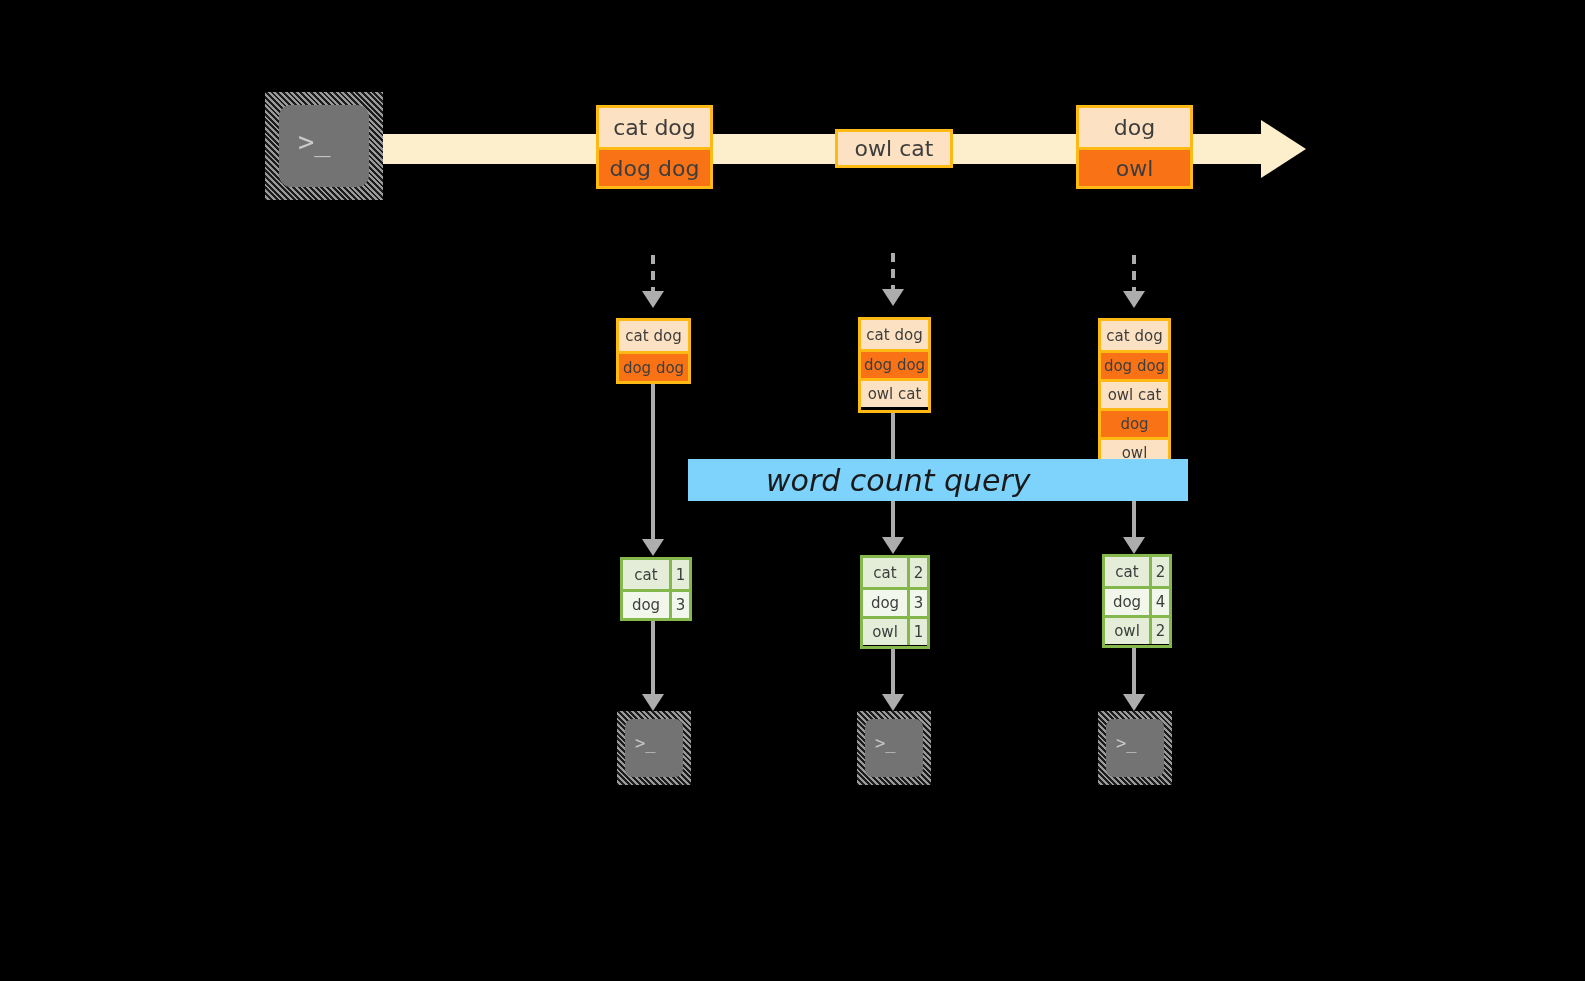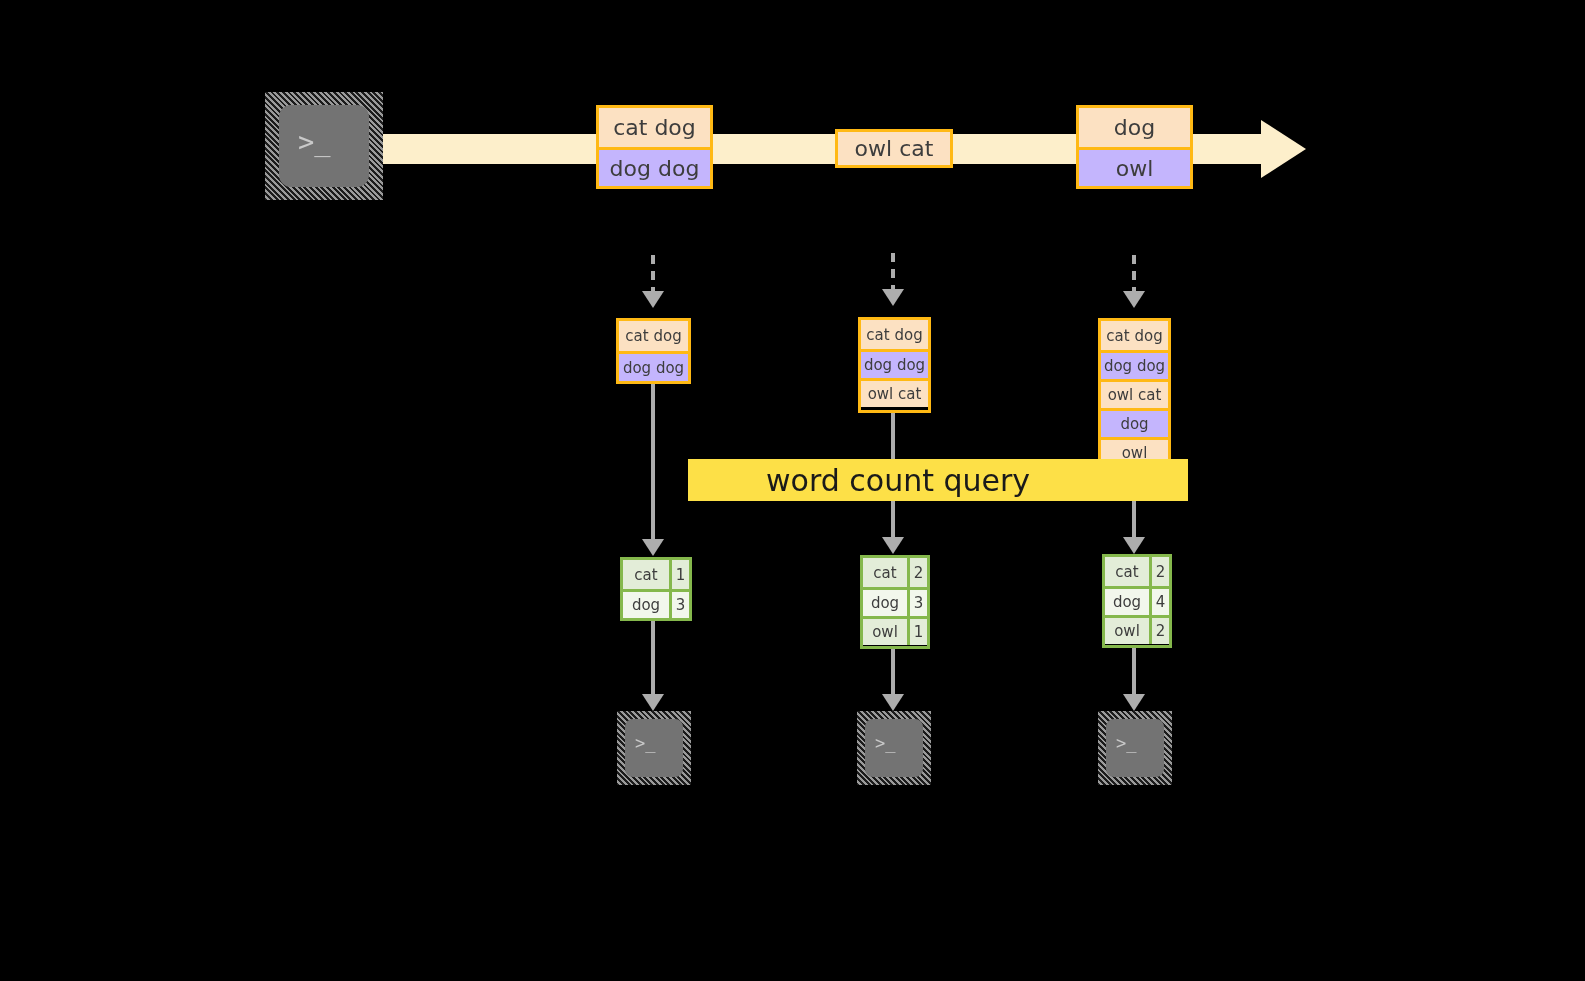--- a/index.html
+++ b/index.html
@@ -21,21 +21,21 @@
   .flowbody{position:absolute;background:#FDEFCB;}
   .flowhead{position:absolute;width:0;height:0;
      border-top:29px solid transparent;border-bottom:29px solid transparent;
      border-left:45px solid #FDEFCB;}
 
   
   .obox{position:absolute;border:3px solid #FFB914;box-sizing:border-box;}
   .ocell{display:flex;align-items:center;justify-content:center;
      box-sizing:border-box;color:#3d3d3d;white-space:nowrap;}
   .ocell.dark{background:#FCE1C2;}
-  .ocell.light{background:#c4b5fd;}
+  .ocell.light{background:#f97316;}
   .ocell + .ocell{border-top:3px solid #FFB914;}
 
   
   .gbox{position:absolute;border:3px solid #85B84C;box-sizing:border-box;}
   .grow{display:flex;box-sizing:border-box;}
   .grow + .grow{border-top:3px solid #85B84C;}
   .gkey,.gval{display:flex;align-items:center;justify-content:center;
      box-sizing:border-box;color:#3d3d3d;white-space:nowrap;}
   .gval{border-left:3px solid #85B84C;}
   .grow.dark .gkey,.grow.dark .gval{background:#E3EDD8;}
@@ -43,22 +43,22 @@
 
   
   .vline{position:absolute;width:4px;background:#ADADAD;}
   .vhead{position:absolute;width:0;height:0;
      border-left:11px solid transparent;border-right:11px solid transparent;
      border-top:17px solid #ADADAD;}
   .dash{position:absolute;width:4px;
      background:repeating-linear-gradient(to bottom,#ADADAD 0 9px,transparent 9px 16px);}
 
   
-  .qlabel{position:absolute;background:#fde047;display:flex;align-items:center;
-     color:#1a1a1a;}
+  .qlabel{position:absolute;background:#7dd3fc;display:flex;align-items:center;
+     color:#1a1a1a;font-style:italic;}
 </style>
 </head>
 <body>
 
 <div id="stage">
 
   <div class="flowarrow">
     <div class="flowbody" style="left:366px;top:134px;width:895px;height:30px;"></div>
     <div class="flowhead" style="left:1261px;top:120px;"></div>
   </div>

